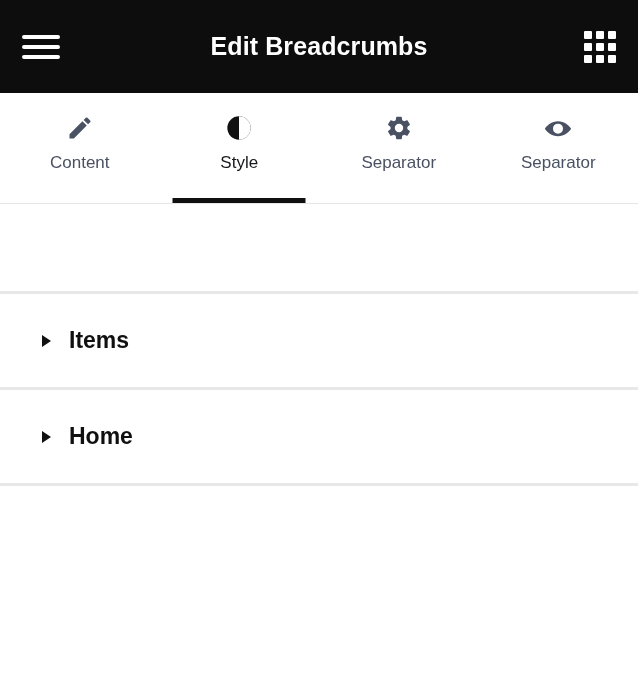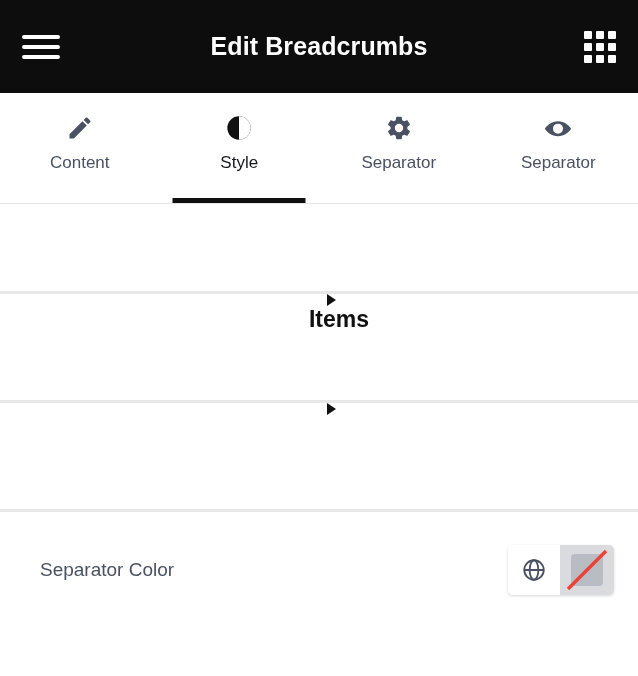--- a/index.html
+++ b/index.html
@@ -121,27 +121,26 @@
     background: #ffffff;
   }
   .divider {
     height: 3px;
     background: #e8e8e8;
   }
   .section {
     background: #ffffff;
   }
   .section-header {
-    height: 106px;
+    height: 93px;
     display: flex;
     align-items: center;
     padding-left: 40px;
     cursor: pointer;
     box-sizing: border-box;
-    flex-direction: column;
   }
   .caret {
     width: 14px;
     height: 14px;
     margin-right: 13px;
     display: flex;
     align-items: center;
     justify-content: center;
     flex: none;
   }
@@ -302,40 +301,21 @@
     <div class="section-header">
       <span class="caret collapsed"></span>
       <span class="section-title">Items</span>
     </div>
   </div>
   <div class="divider"></div>
 
   <div class="section">
     <div class="section-header">
       <span class="caret collapsed"></span>
+      <span class="section-title">Home</span>
     </div>
   </div>
   <div class="divider"></div>
 
   <div class="section">
-    <div class="section-body">
-      <div class="control-row">
-        <span class="control-label">Separator Color</span>
-        <div class="color-control">
-          <div class="globe-btn">
-            <svg width="26" height="26" viewBox="0 0 24 24" fill="none" stroke="#4a5162" stroke-width="1.7" aria-hidden="true">
-              <circle cx="12" cy="12" r="9"></circle>
-              <ellipse cx="12" cy="12" rx="4" ry="9"></ellipse>
-              <line x1="3" y1="12" x2="21" y2="12"></line>
-            </svg>
-          </div>
-          <div class="swatch-btn">
-            <span class="swatch-inner"></span>
-            <svg class="swatch-slash" viewBox="0 0 54 50" aria-hidden="true">
-              <line x1="8" y1="44" x2="46" y2="6" stroke="#ea4335" stroke-width="3.4"></line>
-            </svg>
-          </div>
-        </div>
-      </div>
-    </div>
   </div>
 
 </div>
 
 </body></html>

